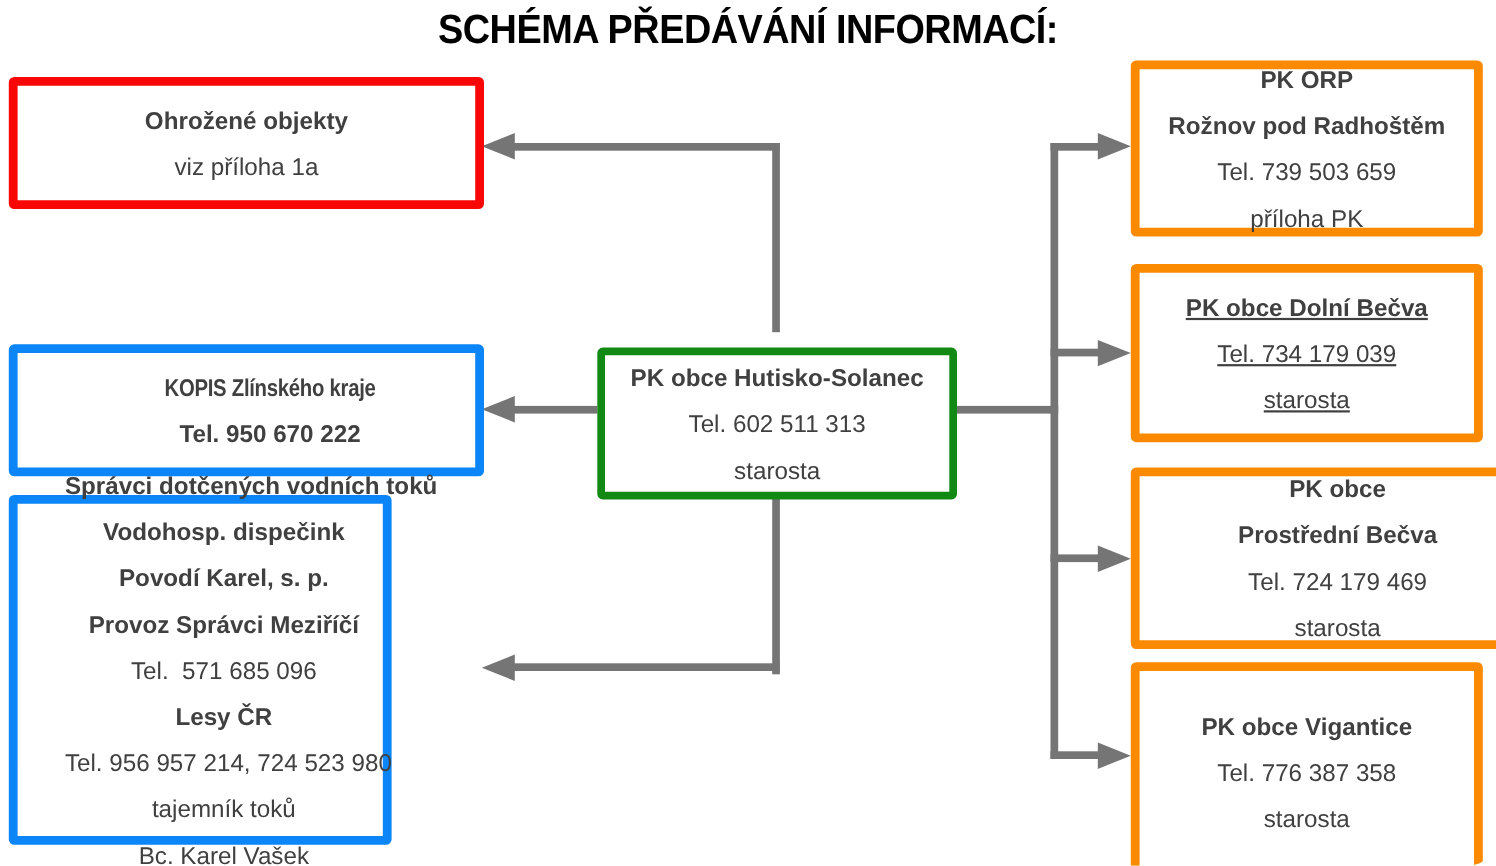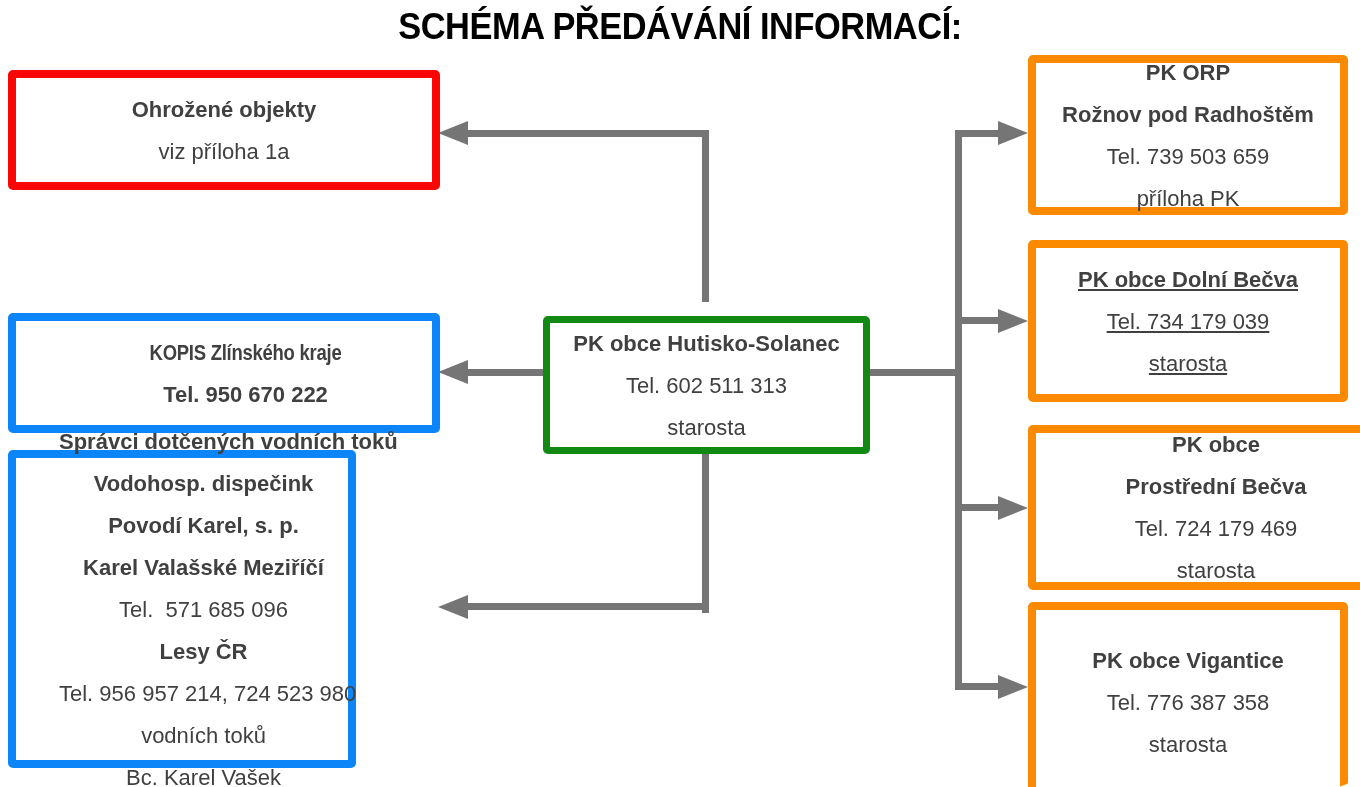--- a/index.html
+++ b/index.html
@@ -125,25 +125,25 @@
 
   <div id="box-kopis" class="box blue">
     <div class="line bold narrow">KOPIS Zlínského kraje</div>
     <div class="line bold">Tel. 950 670 222</div>
   </div>
 
   <div id="box-spravci" class="box blue">
     <div class="line bold">Správci dotčených vodních toků</div>
     <div class="line bold">Vodohosp. dispečink</div>
     <div class="line bold">Povodí Karel, s. p.</div>
-    <div class="line bold">Karel Valašské Meziříčí</div>
+    <div class="line bold">Provoz Správci Meziříčí</div>
     <div class="line">Tel.  571 685 096</div>
     <div class="line bold">Lesy ČR</div>
     <div class="line">Tel. 956 957 214, 724 523 980</div>
-    <div class="line">vodních toků</div>
+    <div class="line">tajemník toků</div>
     <div class="line">Bc. Karel Vašek</div>
   </div>
 
   <div id="box-center" class="box green">
     <div class="line bold">PK obce Hutisko-Solanec</div>
     <div class="line">Tel. 602 511 313</div>
     <div class="line">starosta</div>
   </div>
 
   <div id="box-orp" class="box orange">

